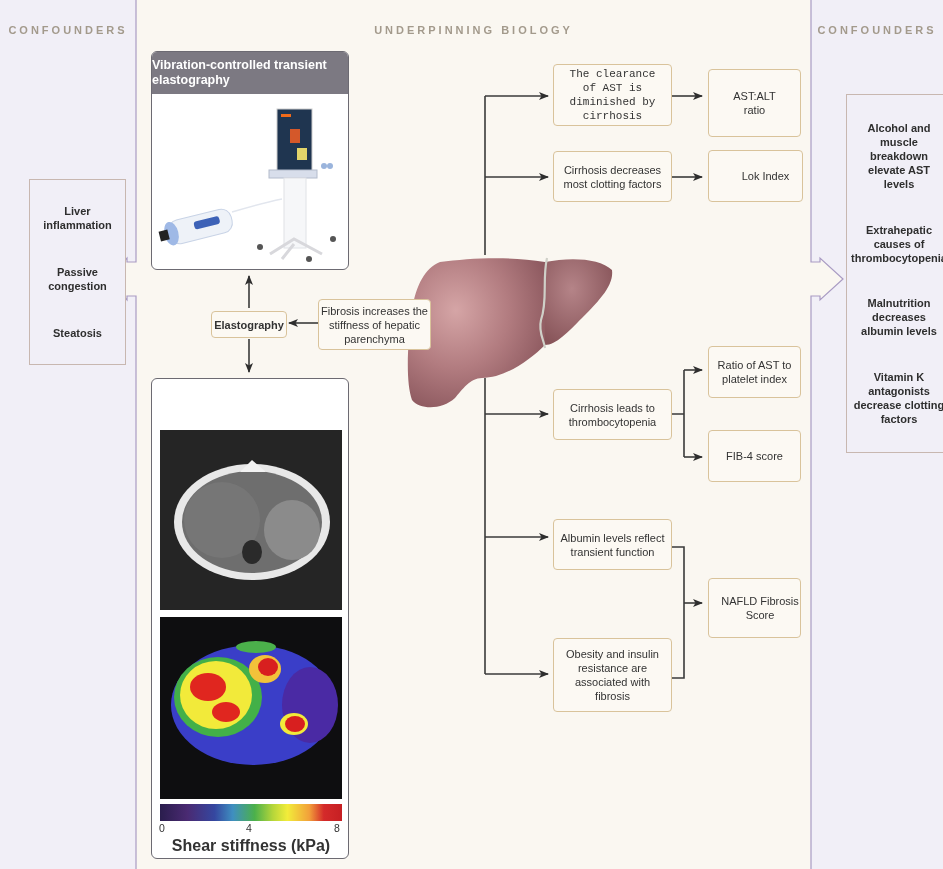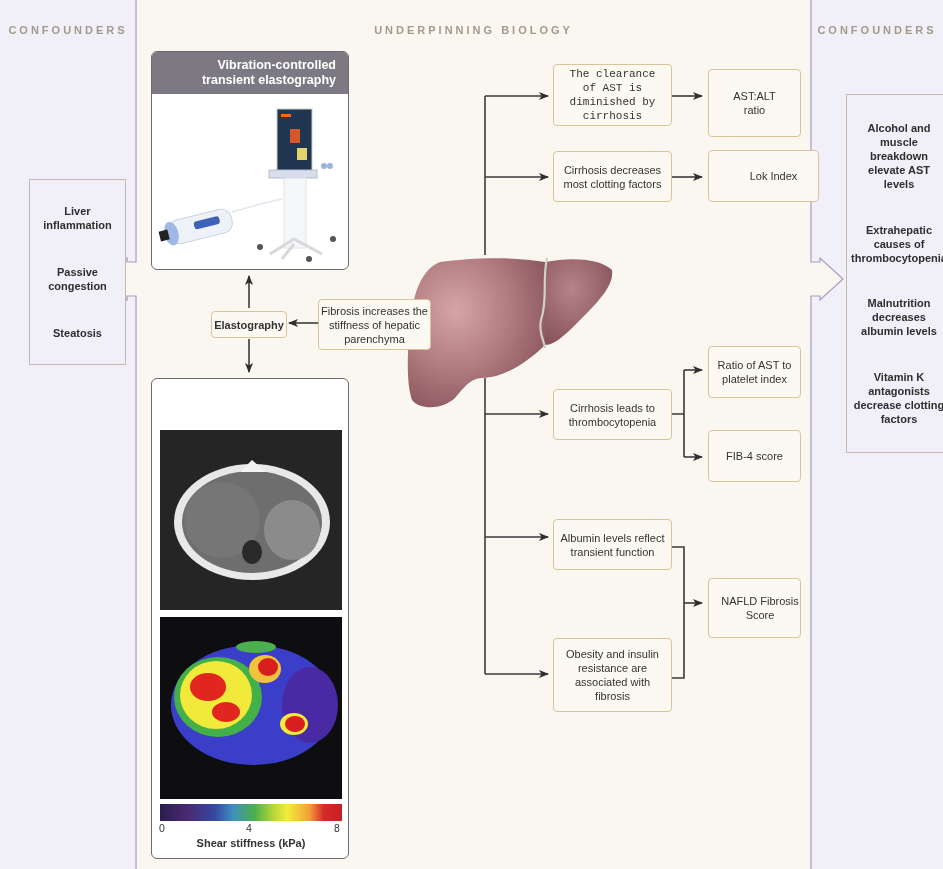--- a/index.html
+++ b/index.html
@@ -41,32 +41,32 @@
     display: flex; align-items: center; justify-content: center; text-align: center;
     font-size: 11px; line-height: 14px; color: #333;
   }
   .box.bold { font-weight: bold; }
 
   .device-card {
     position: absolute; background: #fff; border: 1px solid #6c6a72; border-radius: 6px; overflow: hidden;
   }
   .device-card .card-head {
     background: #7c7982; color: #fff; font-size: 12.5px; line-height: 15px;
-    text-align: right; font-weight: bold; padding: 6px 12px;
+    text-align: left; font-weight: bold; padding: 6px 0;
   }
   #vcte-card { left: 151px; top: 51px; width: 198px; height: 219px; }
   #mre-card { left: 151px; top: 378px; width: 198px; height: 481px; }
 
   .mri-img { position: absolute; background: #2b2b2b; }
   .colorbar {
     position: absolute; height: 17px;
     background: linear-gradient(to right, #2a1d4d 0%, #4a2a72 15%, #3547a0 30%, #3f8fc0 40%, #4bb04b 52%, #b5d63a 62%, #f2ec3a 70%, #f2a03a 82%, #d42a2a 90%, #c61f23 100%);
   }
   .tick { position: absolute; font-size: 10.5px; color: #333; }
-  .cb-label { position: absolute; font-size: 11px; font-weight: bold; color: #333; text-align: center; }
+  .cb-label { position: absolute; font-size: 16px; font-weight: bold; color: #333; text-align: center; }
 </style>
 </head>
 <body>
 
 <div id="left-bg" class="side-bg"></div>
 <div id="right-bg" class="side-bg"></div>
 <div id="center-bg"></div>
 
 <svg id="frame" viewBox="0 0 943 869">
 
@@ -223,21 +223,21 @@
 <div class="box" style="left:553px; top:519px; width:119px; height:51px;">
   <span style="width:110px">Albumin levels reflect transient function</span>
 </div>
 <div class="box" style="left:553px; top:638px; width:119px; height:74px;">
   <span style="width:100px">Obesity and insulin resistance are associated with fibrosis</span>
 </div>
 
 <div class="box" style="left:708px; top:69px; width:93px; height:68px;">
   <span style="width:50px">AST:ALT ratio</span>
 </div>
-<div class="box" style="left:708px; top:150px; width:111px; height:52px;padding-left:20px;">
+<div class="box" style="left:708px; top:150px; width:95px; height:52px;padding-left:20px;">
   <span>Lok Index</span>
 </div>
 <div class="box" style="left:708px; top:346px; width:93px; height:52px;">
   <span style="width:80px">Ratio of AST to platelet index</span>
 </div>
 <div class="box" style="left:708px; top:430px; width:93px; height:52px;">
   <span>FIB-4 score</span>
 </div>
 <div class="box" style="left:708px; top:578px; width:93px; height:60px;justify-content:flex-end;">
   <span style="width:80px">NAFLD Fibrosis Score</span>

